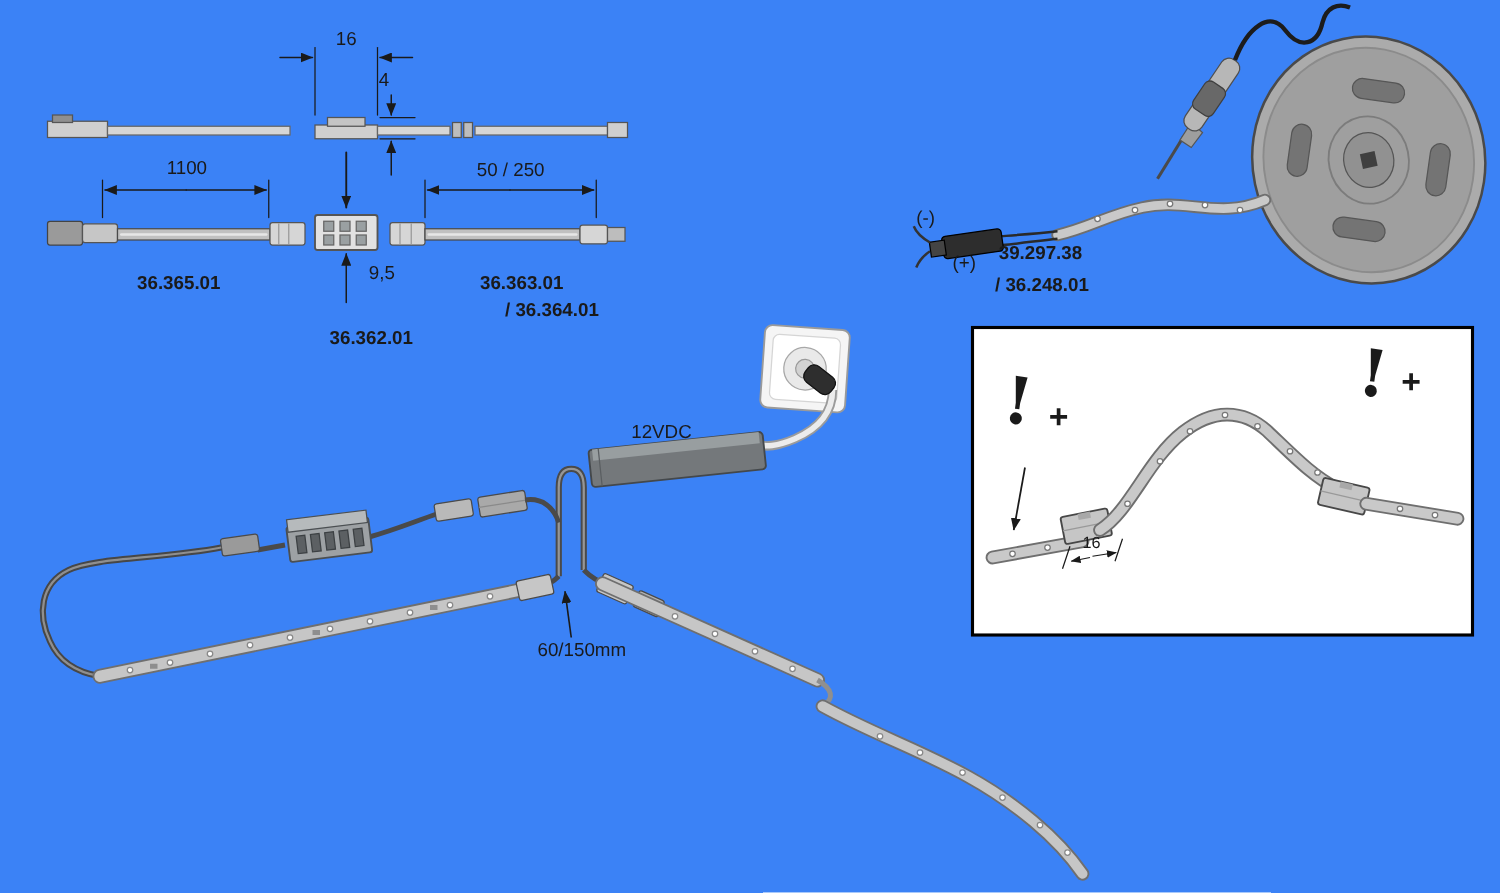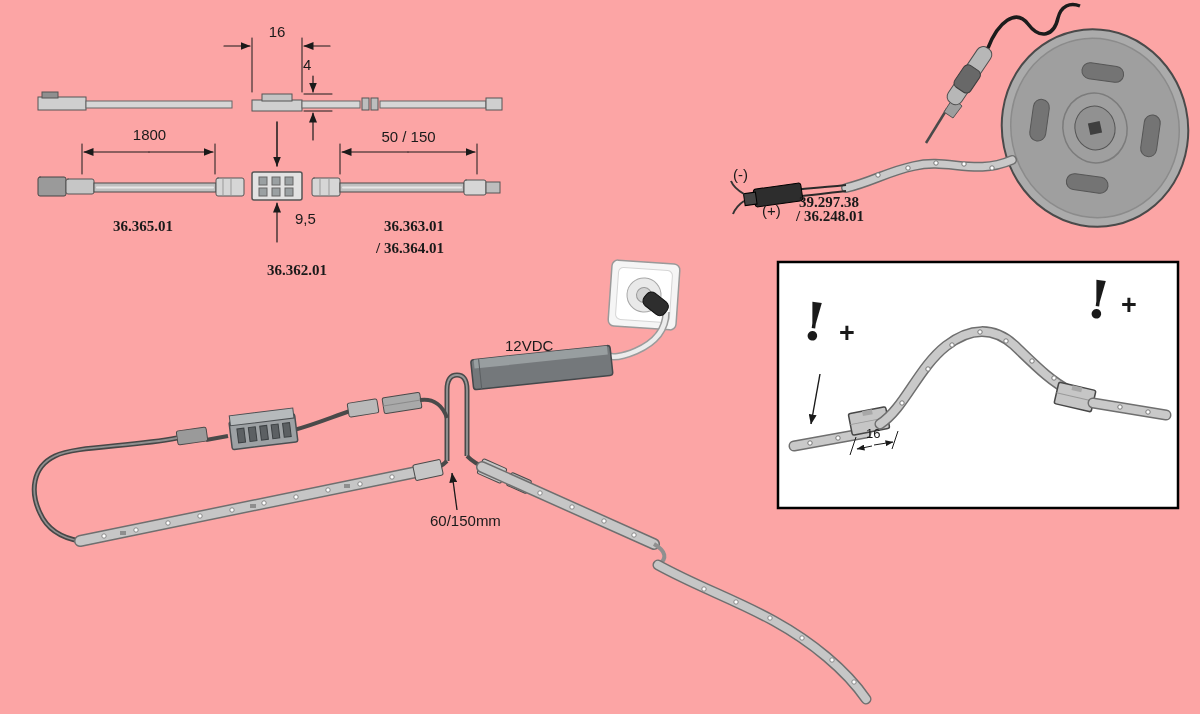--- a/index.html
+++ b/index.html
@@ -1,20 +1,20 @@
 <!DOCTYPE html>
 <html><head>
 <meta charset="utf-8">
 <style>
   html,body{margin:0;padding:0;background:#fff;}
-  #canvas{position:relative;width:1200px;height:714px;background:#fca5a5;overflow:hidden;
+  #canvas{position:relative;width:1200px;height:714px;background:#3b82f6;overflow:hidden;
           font-family:"Liberation Sans",sans-serif;color:#1a1a1a;}
   svg{position:absolute;left:0;top:0;}
   .lbl{position:absolute;font-size:15px;line-height:1.15;white-space:nowrap;color:#1a1a1a;}
-  .bold{font-weight:bold;font-family:Liberation Serif, serif;}
+  .bold{font-weight:bold;}
   .center{text-align:center;}
   .sm{font-size:13px;}
   .excl{position:absolute;font:bold 52px "DejaVu Serif",serif;line-height:1;transform:rotate(8deg);}
   .plus{position:absolute;font:bold 27px "Liberation Sans",sans-serif;line-height:1;}
 </style>
 </head>
 <body>
 
 <div id="canvas">
 
@@ -289,32 +289,32 @@
       <circle cx="832" cy="660" r="2.2"></circle>
           <circle cx="854" cy="682" r="2.2"></circle>
     </g>
 
     <line x1="457" y1="510" x2="452" y2="473" stroke="#1a1a1a" stroke-width="1.3" marker-end="url(#arr)"></line>
   </g>
 </svg>
 
 <div class="lbl center" style="left:252px;top:23px;width:50px">16</div>
 <div class="lbl" style="left:303px;top:56px">4</div>
-<div class="lbl center" style="left:112px;top:126px;width:75px">1800</div>
-<div class="lbl center" style="left:366px;top:128px;width:85px">50 / 150</div>
+<div class="lbl center" style="left:112px;top:126px;width:75px">1100</div>
+<div class="lbl center" style="left:366px;top:128px;width:85px">50 / 250</div>
 <div class="lbl" style="left:295px;top:210px">9,5</div>
 <div class="lbl bold center" style="left:98px;top:218px;width:90px">36.365.01</div>
 <div class="lbl bold center" style="left:252px;top:262px;width:90px">36.362.01</div>
 <div class="lbl bold" style="left:384px;top:218px">36.363.01</div>
-<div class="lbl bold" style="left:376px;top:240px">/ 36.364.01</div>
+<div class="lbl bold" style="left:404px;top:240px">/ 36.364.01</div>
 
 <div class="lbl" style="left:733px;top:166px">(-)</div>
 <div class="lbl" style="left:762px;top:202px">(+)</div>
 <div class="lbl bold" style="left:799px;top:194px">39.297.38</div>
-<div class="lbl bold" style="left:796px;top:208px">/ 36.248.01</div>
+<div class="lbl bold" style="left:796px;top:220px">/ 36.248.01</div>
 
 <div class="lbl" style="left:505px;top:337px">12VDC</div>
 <div class="lbl" style="left:430px;top:512px">60/150mm</div>
 
 <div class="lbl sm" style="left:866px;top:427px">16</div>
 <div class="excl" style="left:803px;top:296px">!</div>
 <div class="plus" style="left:839px;top:320px">+</div>
 <div class="excl" style="left:1087px;top:274px">!</div>
 <div class="plus" style="left:1121px;top:292px">+</div>
 

